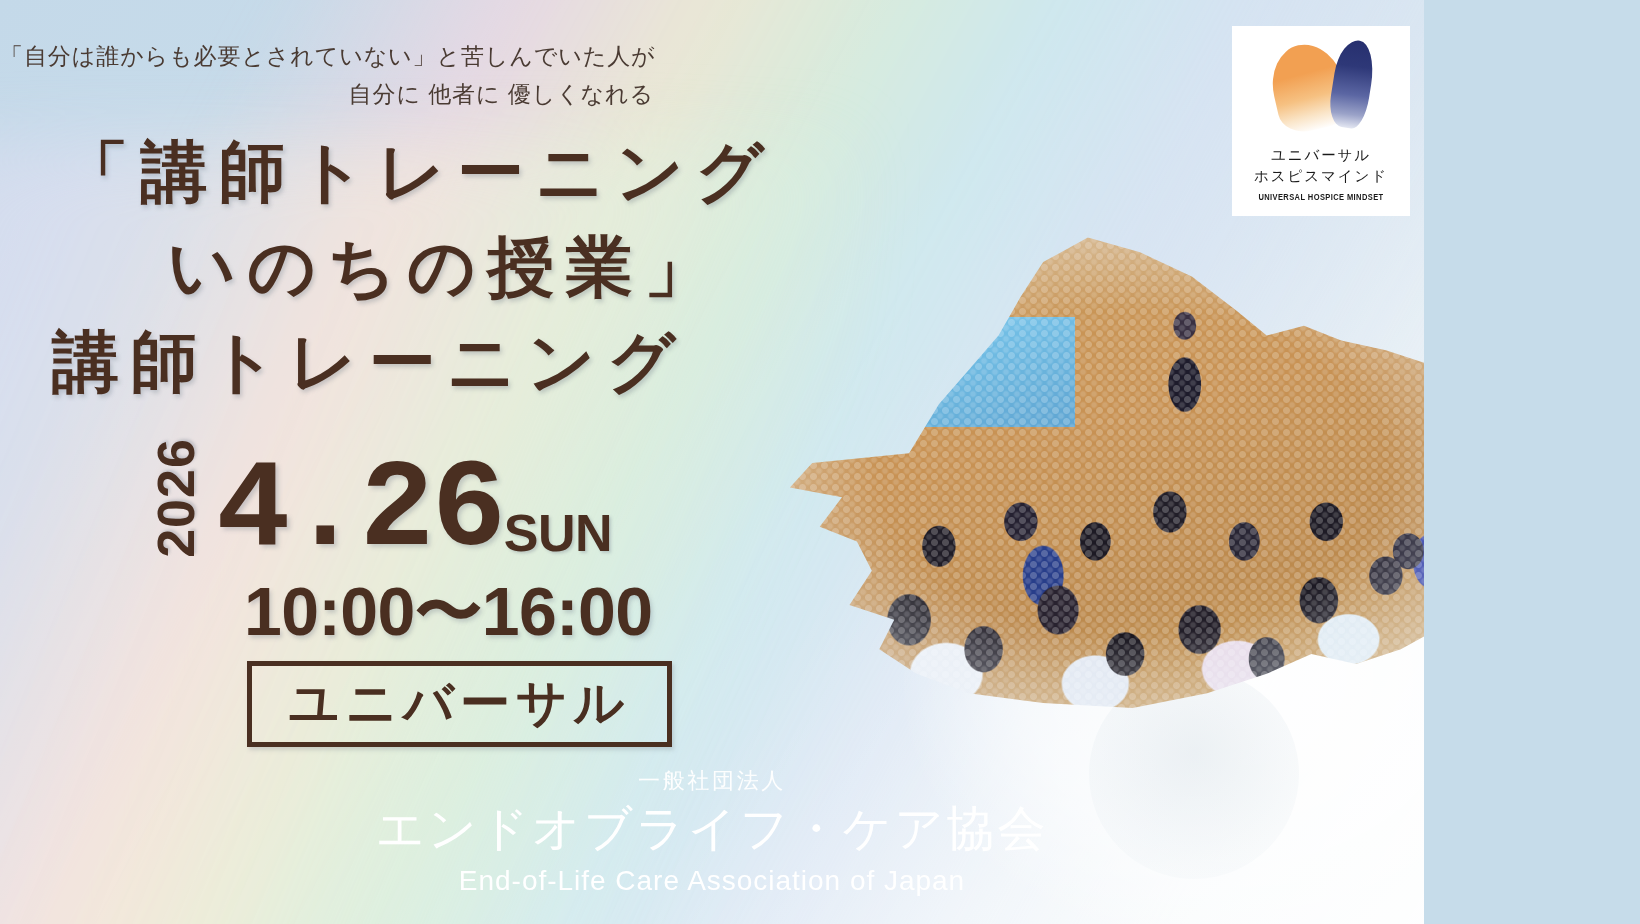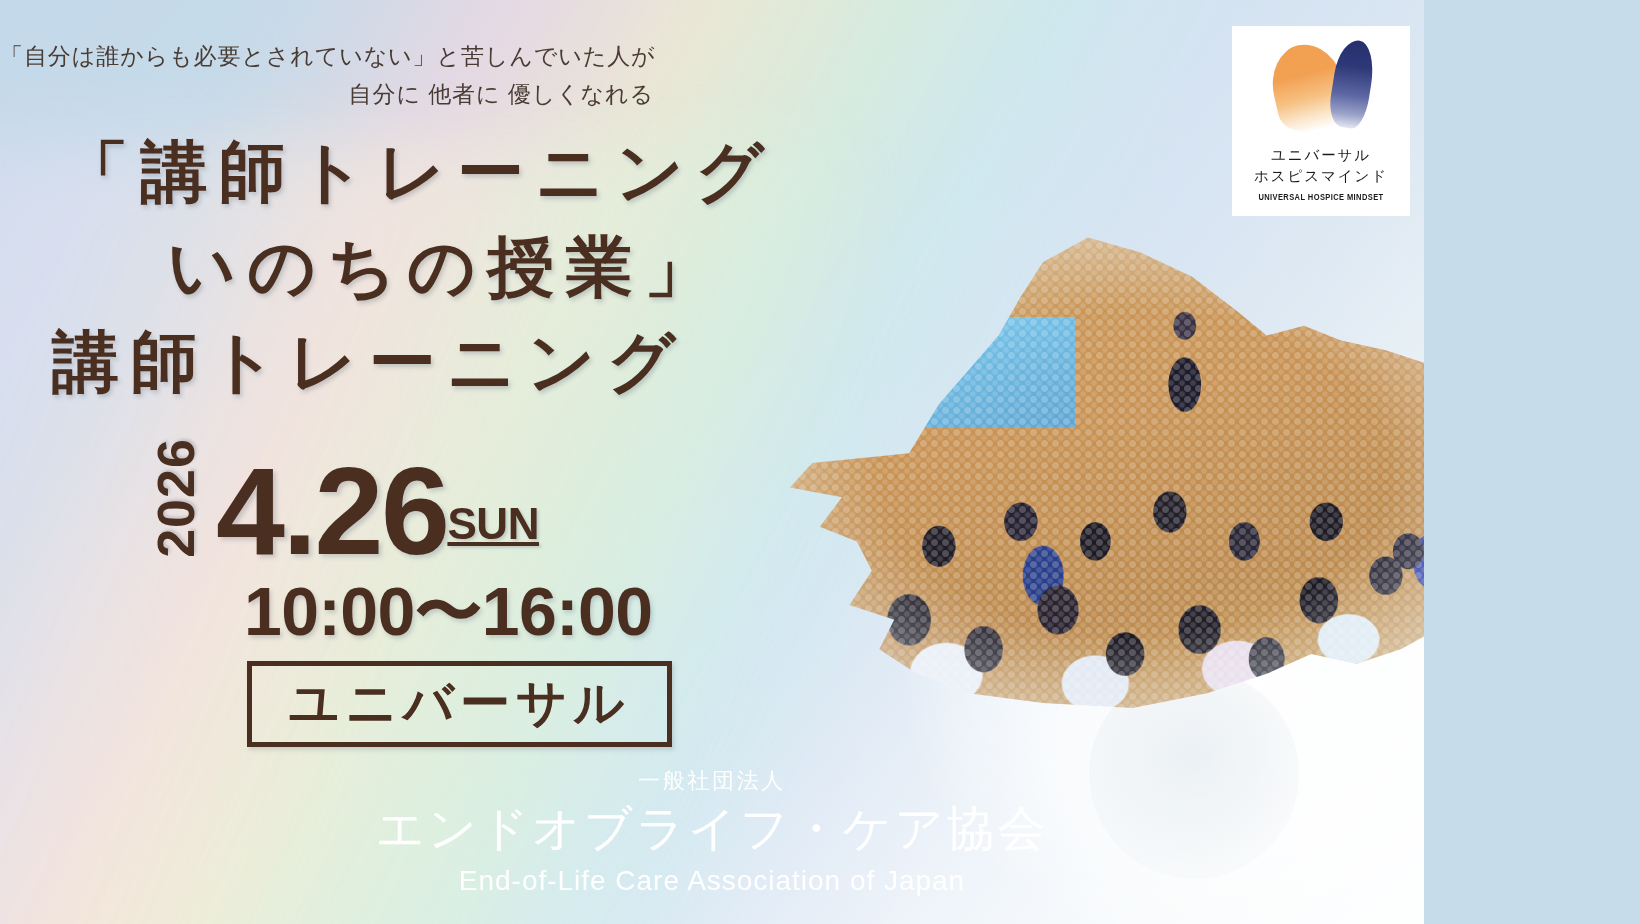--- a/index.html
+++ b/index.html
@@ -132,30 +132,30 @@
     margin-right:14px;
     text-shadow:2px 2px 3px rgba(110,120,135,0.30);
   }
   .bigdate {
     color:#4a2f21;
     font-weight:700;
     font-size:124px;
     line-height:0.88;
     letter-spacing:-0.02em;
     text-shadow:3px 3px 4px rgba(110,120,135,0.30);
+    font-family:Liberation Mono, monospace;
   }
   .dow {
     color:#4a2f21;
     font-weight:700;
-    font-size:44px;
+    font-size:52px;
     line-height:1;
     letter-spacing:-0.01em;
-    margin-bottom:20px;
+    margin-bottom:7px;
     text-shadow:2px 2px 3px rgba(110,120,135,0.30);
-    text-decoration:underline;
   }
   .time {
     color:#4a2f21;
     font-weight:700;
     font-size:68px;
     line-height:1.1;
     letter-spacing:-0.01em;
     padding-left:244px;
     margin-top:8px;
     text-shadow:2px 3px 4px rgba(110,120,135,0.30);

